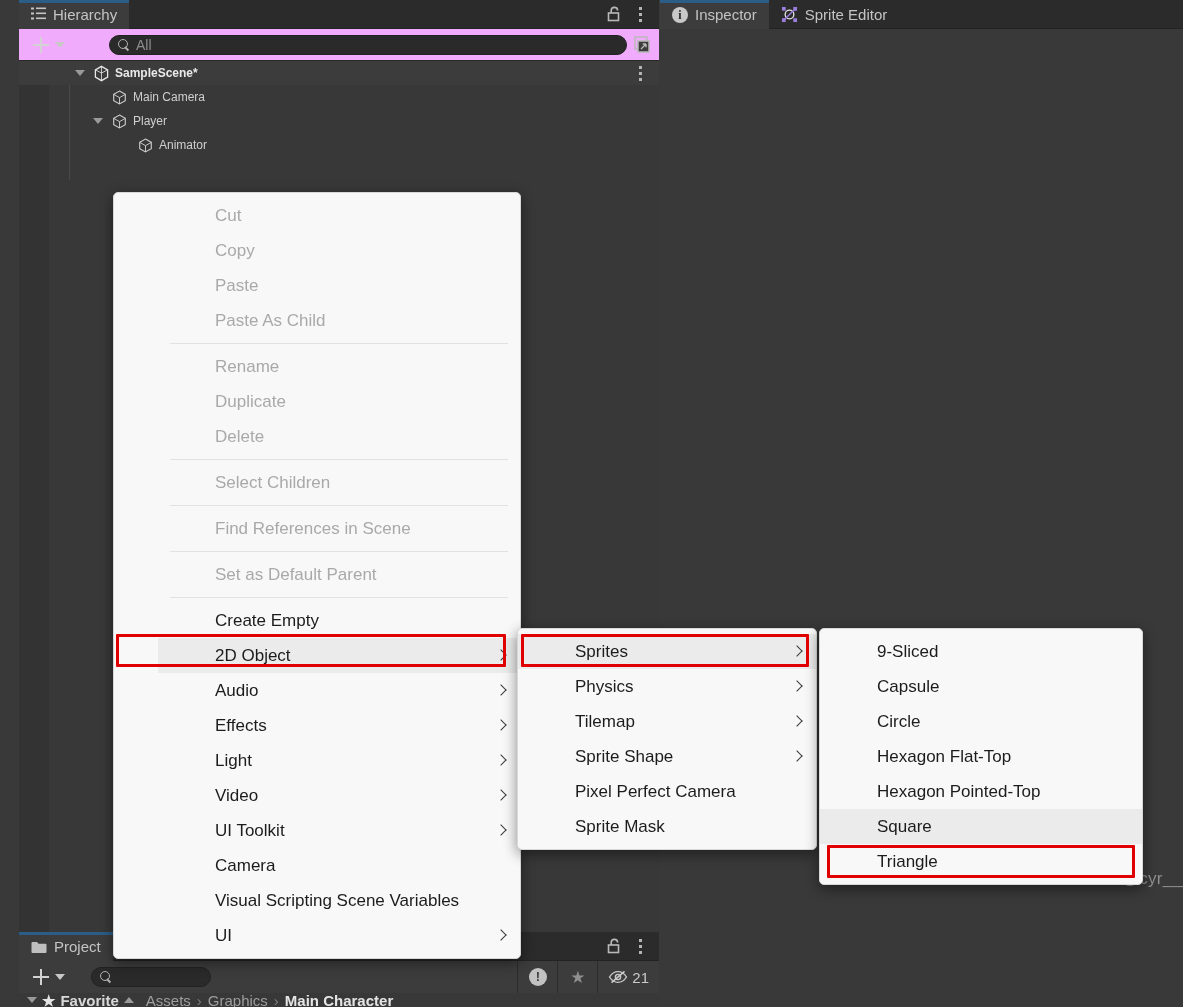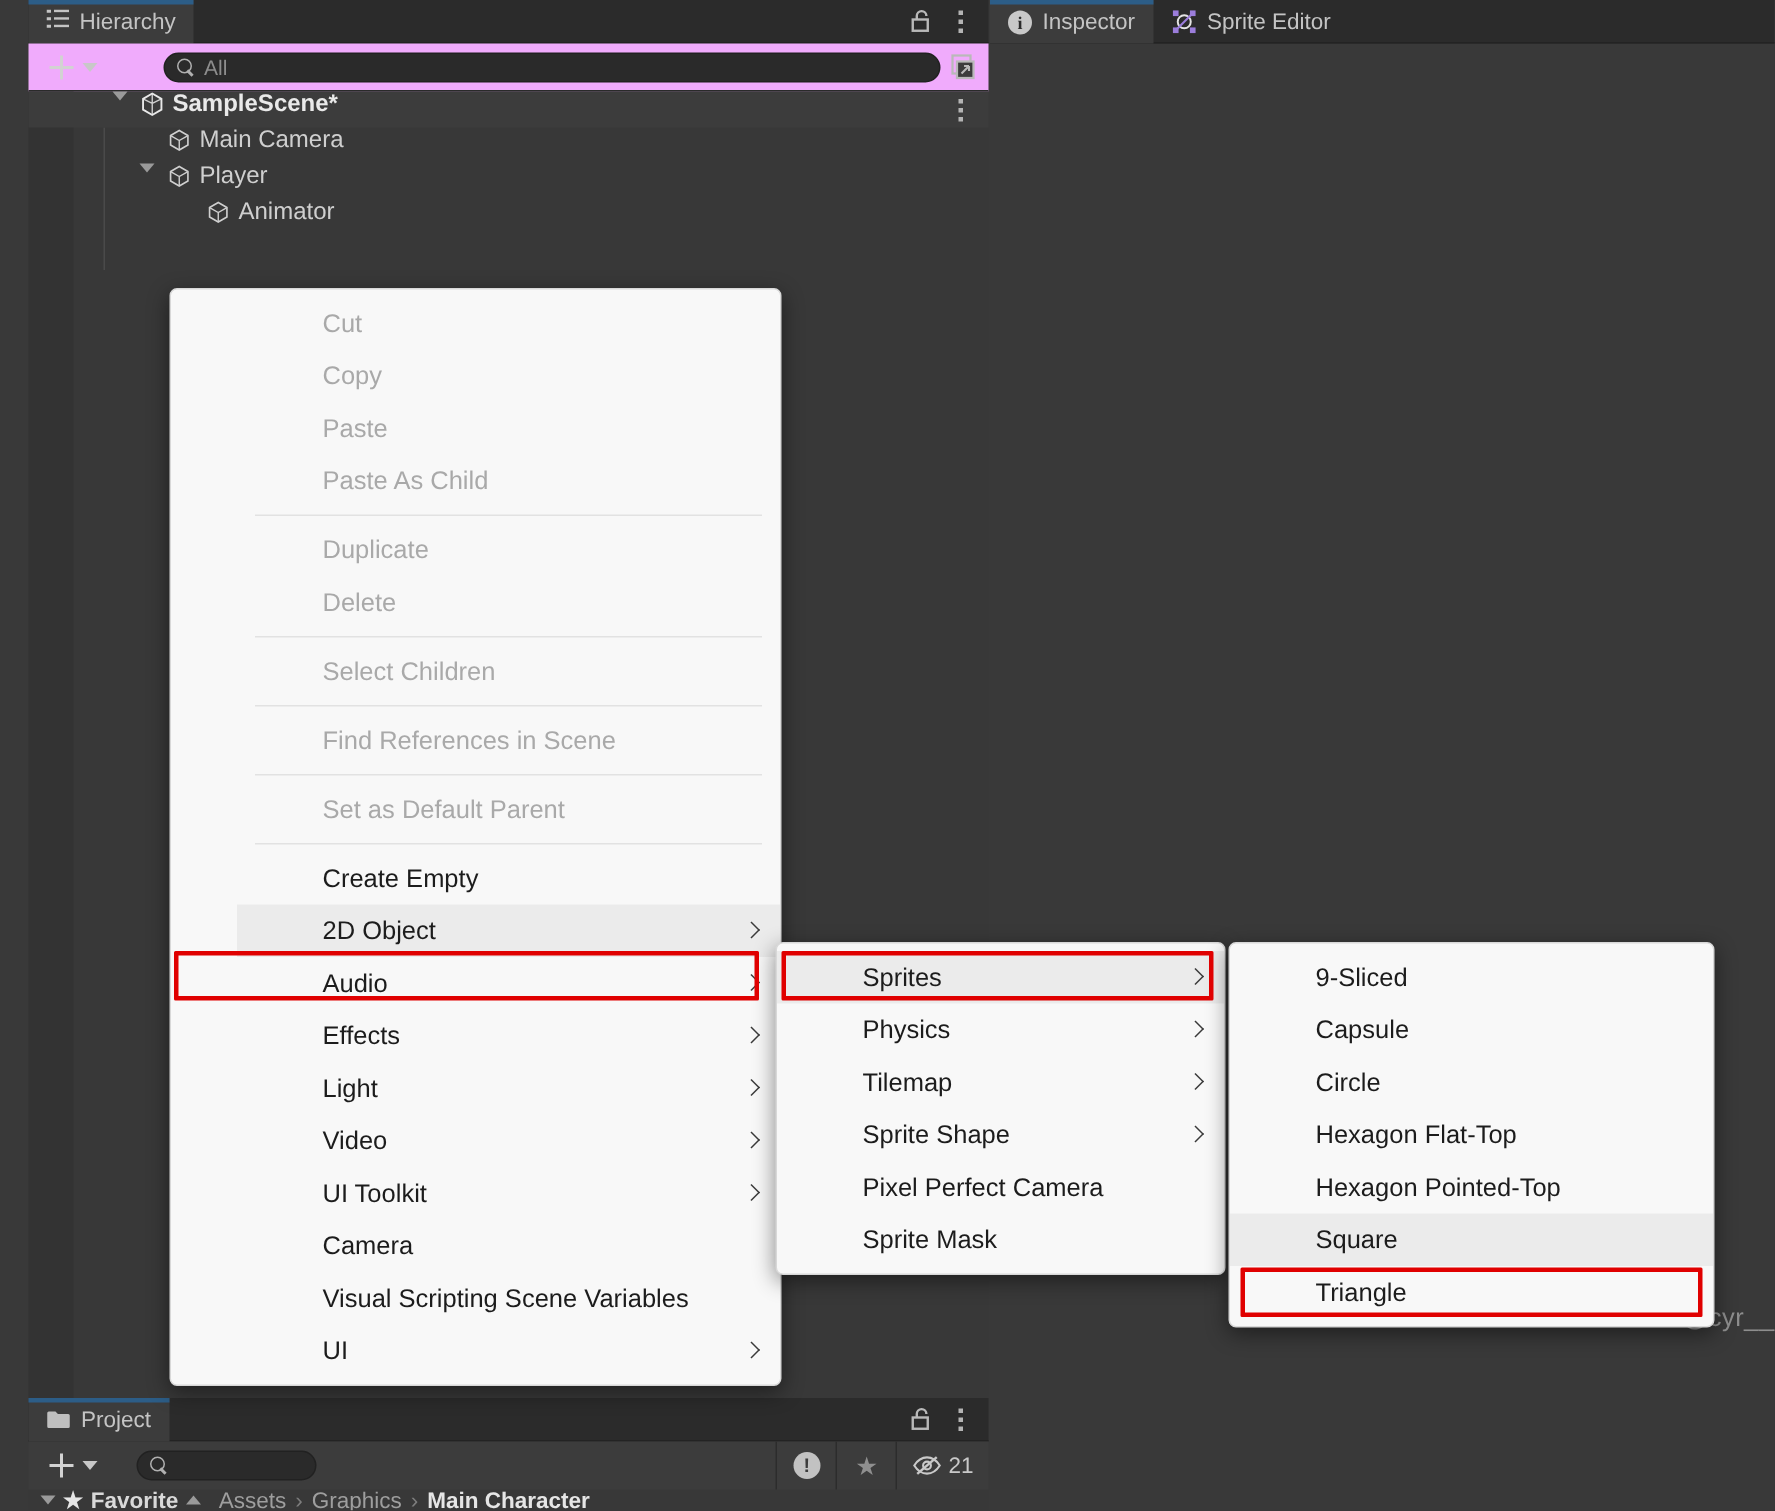--- a/index.html
+++ b/index.html
@@ -80,21 +80,21 @@
     background:#b0b0b0;transform:rotate(45deg);transform-origin:left center;
   }
   #hier-expand { width:22px;height:22px;margin-right:6px;position:relative; }
 
   
   #hier-tree { position:absolute; left:0; top:61px; width:640px; bottom:0; }
   #hier-gutter { position:absolute; left:0; top:0; width:30px; bottom:0; background:#333333; }
   #hier-vline  { position:absolute; left:50px; top:24px; width:1px; height:95px; background:#4a4a4a; }
   .row {
     position:absolute; left:0; width:640px; height:24px;
-    display:flex; align-items:flex-start; font-size:16px; color:#cfcfcf;
+    display:flex; align-items:center; font-size:12px; color:#cfcfcf;
   }
   .row.scene { background:#3c3c3c; color:#e9e9e9; font-weight:bold; }
   .tri {
     width:0;height:0;border-left:5px solid transparent;border-right:5px solid transparent;
     border-top:6px solid #9a9a9a; flex:none;
   }
   .tri.hidden { visibility:hidden; }
   .cube { width:17px;height:17px;flex:none; }
   .unity-logo { width:17px;height:17px;flex:none; }
   .row-label { margin-left: 5px; }
@@ -405,20 +405,23 @@
     <div class="menu-item disabled">
       <span>Paste</span>
       </div>
     <div class="menu-item disabled">
       <span>Paste As Child</span>
       </div>
 
     <div class="menu-sep"></div>
 
     <div class="menu-item disabled">
+      <span>Rename</span>
+      </div>
+    <div class="menu-item disabled">
       <span>Duplicate</span>
       </div>
     <div class="menu-item disabled">
       <span>Delete</span>
       </div>
 
     <div class="menu-sep"></div>
 
     <div class="menu-item disabled">
       <span>Select Children</span>

